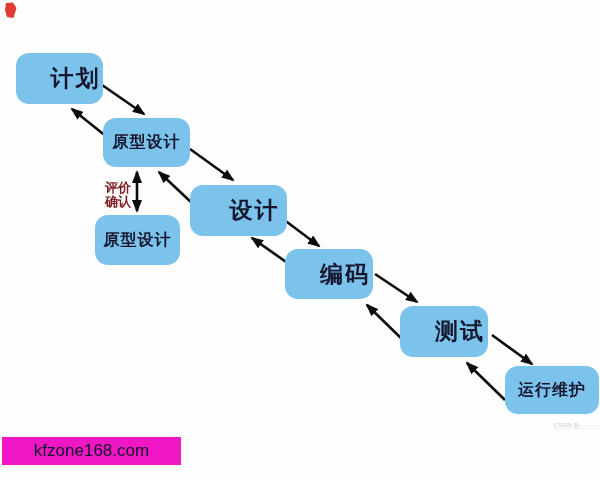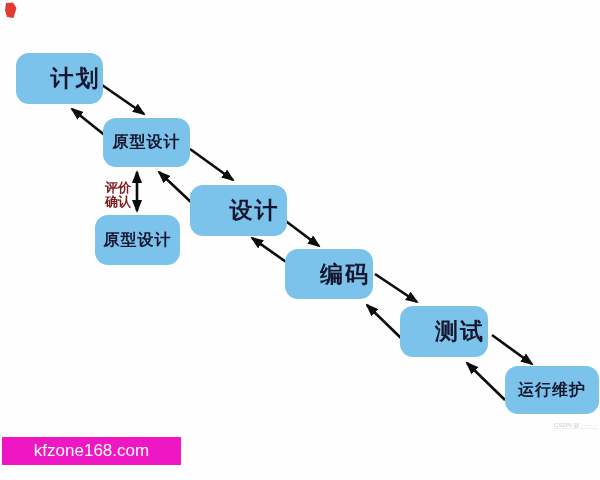--- a/index.html
+++ b/index.html
@@ -77,17 +77,17 @@
     <div>评价</div>
     <div>确认</div>
   </div>
 
   <svg id="corner-mark" viewBox="0 0 13 17">
     <path id="corner-mark-path" d="M2,1 L9,0.5 L12.5,6 L9.5,16 L3,15 L1,8 Z" fill="#e03c31"></path>
   </svg>
 
   <div id="csdn-watermark" style="color: rgb(198, 202, 205);">CSDN @·········</div>
 
-  <div id="banner" style="background: rgb(238, 23, 195); color: #ffffff;">
+  <div id="banner" style="background: rgb(238, 23, 195); color: #0f172a;">
     <span>kfzone168.com</span>
   </div>
 
 </div>
 
 </body></html>

